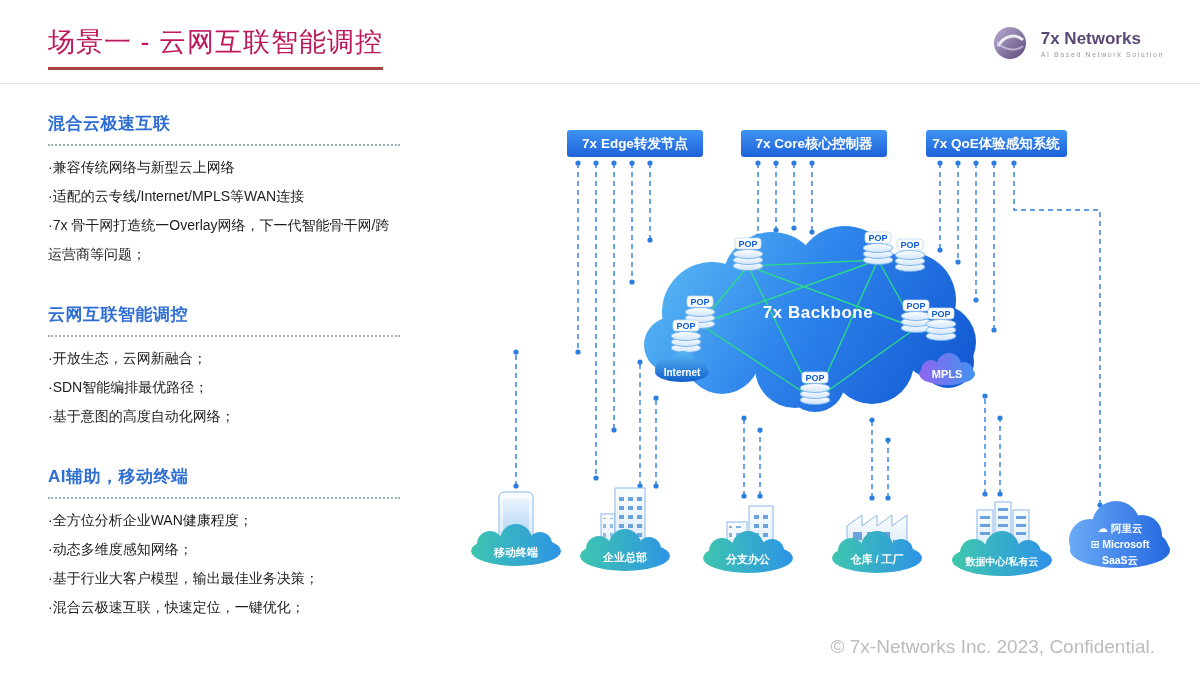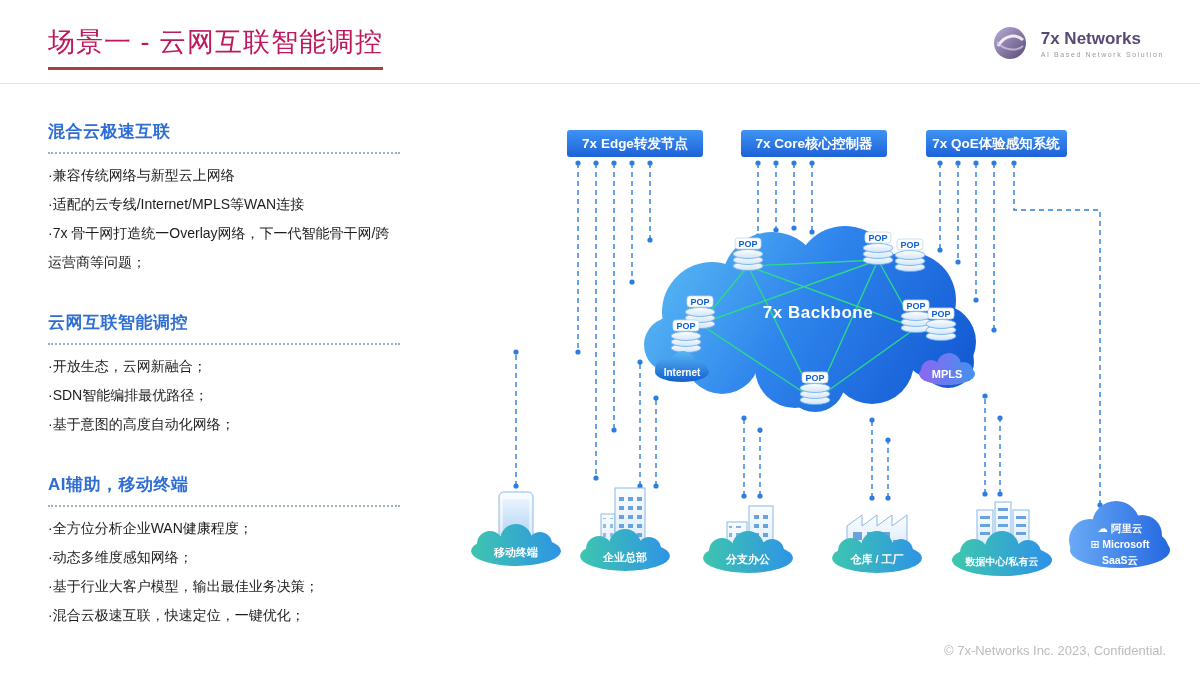--- a/index.html
+++ b/index.html
@@ -14,21 +14,21 @@
   .title { font-size:27px; font-weight:normal; color:#be185d; letter-spacing:1px;
            display:inline-block; padding-bottom:7px; border-bottom:3px solid #a8423e; }
   .logo { display:flex; align-items:center; gap:14px; margin-top:2px; }
   .logo-mark { width:34px; height:34px; }
   .logo-text .brand { font-size:17px; font-weight:bold; color:#5a4876; }
   .logo-text .tagline { font-size:7px; color:#9a9a9a; letter-spacing:1.6px; margin-top:2px; }
 
   
   .panel { position:absolute; left:48px; top:112px; width:352px; }
   .section { margin-bottom:34px; }
-  .section h2 { font-size:17px; font-weight:bold; color:#2e6ed4; margin-bottom:9px; letter-spacing:.5px;margin-top:8px; }
+  .section h2 { font-size:17px; font-weight:bold; color:#2e6ed4; margin-bottom:9px; letter-spacing:.5px; }
   .sep { border-bottom:2px dotted #9fb0c0; margin-bottom:7px; }
   .section ul { list-style:none; }
   .section li { font-size:14px; color:#1c1c1c; line-height:29px; }
 
   
   .diagram { position:absolute; inset:0; }
   svg text { font-family:"Liberation Sans","DejaVu Sans",sans-serif; }
   .ctrl-t { fill:#fff; font-size:13.5px; font-weight:600; text-anchor:middle; }
   .bb-t   { fill:#fff; font-size:17px; font-weight:bold; text-anchor:middle; letter-spacing:.5px; }
   .mesh   { stroke:#2ade85; stroke-width:1.4; fill:none; opacity:.95; }
@@ -37,21 +37,21 @@
   .pop-badge { fill:#fff; stroke:#bcd8f2; stroke-width:.8; }
   .pop-t  { fill:#0f5fd0; font-size:9px; font-weight:bold; text-anchor:middle; }
   .net-t  { fill:#fff; font-size:10px; font-weight:600; text-anchor:middle; }
   .mpls-t { fill:#fff; font-size:11px; font-weight:bold; text-anchor:middle; }
   .site-t { fill:#fff; font-size:11px; font-weight:600; text-anchor:middle; }
   .site-t.small { font-size:10px; }
   .svc-t  { fill:#fff; font-size:10.5px; font-weight:600; text-anchor:middle; }
   .bld    { fill:url(#gBuild); stroke:#8ab8e8; stroke-width:1; }
   .win    { fill:#6aa2dd; }
 
-  .footer { position:absolute; right:34px; bottom:16px; font-size:13px; color:#bcbcbc; }
+  .footer { position:absolute; right:45px; bottom:16px; font-size:19px; color:#bcbcbc; }
 </style>
 </head>
 <body>
 
 <div class="slide">
 
   <div class="header">
     <h1 class="title">场景一 - 云网互联智能调控</h1>
     <div class="logo">
       <svg class="logo-mark" viewBox="0 0 34 34">

